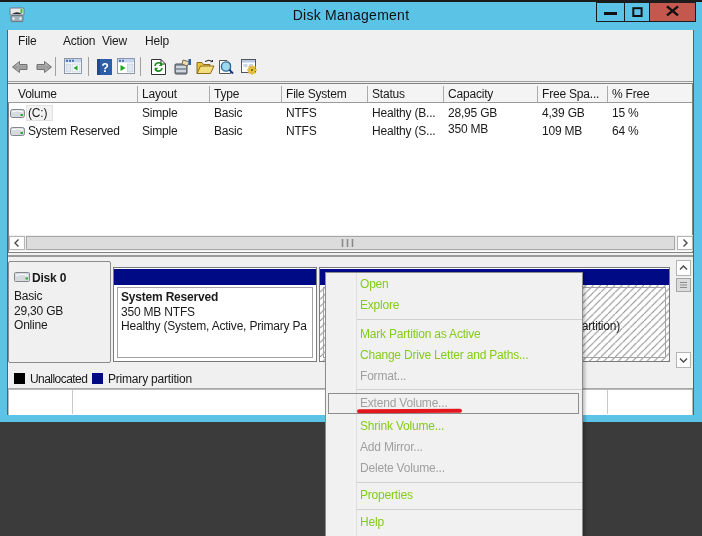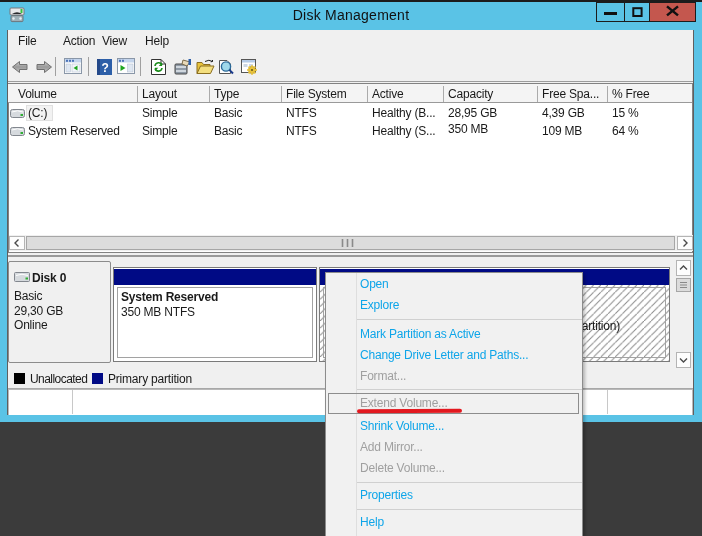--- a/index.html
+++ b/index.html
@@ -32,21 +32,21 @@
 #hatch{left:0;top:17px;right:0;bottom:0;background:#fff}
 .pband{left:0;top:1px;right:0;height:16px;background:#000a85}
 .pinner{border:1px solid #a2a2a2}
 #vscroll{left:676px;top:259px;width:15px;height:110px;background:#f0f0f0}
 #legend{left:8px;top:369px;width:685px;height:20px;border-bottom:1px solid #a8a8a8;background:#f0f0f0}
 #statusbar{left:8px;top:389px;width:685px;height:26px;background:#fff;border:1px solid #b9b9b9;border-bottom:none}
 #blft{left:0;top:30px;width:7px;height:392px;background:#5ac3e6}
 #brgt{left:694px;top:30px;width:8px;height:392px;background:#5ac3e6}
 #bbot{left:0;top:415px;width:694px;height:7px;background:#5ac3e6}
 #menu{left:325px;top:272px;width:258px;height:264px;background:#f1f1f1;border:1px solid #8c8c8c;border-bottom:none;box-shadow:2px 2px 3px rgba(0,0,0,.25)}
-.mi{left:326px;width:255px;height:21px;line-height:21px;padding-left:34px;color:#0ea5e9}
+.mi{left:326px;width:255px;height:21px;line-height:21px;padding-left:34px;color:#84cc16}
 .mid{color:#a0a0a0}
 .msep{left:357px;width:225px;height:1px;background:#d0d0d0}
 #gutter{left:356px;top:273px;width:1px;height:263px;background:#dedede}
 #extbox{left:328px;top:393px;width:251px;height:21px;border:1px solid #8d8d8d}
 #redline{left:357px;top:409px;width:105px;height:3.5px;background:#e3181f;border-radius:2px;transform:rotate(-.4deg)}
 </style></head>
 <body>
 <div class="abs" id="win"></div>
 <div class="abs" id="topstrip"></div>
 <div class="abs" id="title">Disk Management</div>
@@ -146,21 +146,21 @@
  <path d="M11 6.2 V15.8 M6.2 11 H15.8 M7.6 7.6 L14.4 14.4 M14.4 7.6 L7.6 14.4" stroke="#e8c33c" stroke-width="1.8"></path>
  <circle cx="11" cy="11" r="1.1" fill="#6a5a1a"></circle>
 </svg>
 
 <div class="abs" id="listview"></div>
 <div class="abs" id="lvheader"></div>
 <div class="abs hcell" style="left:18px">Volume</div>
 <div class="abs hcell" style="left:142px">Layout</div>
 <div class="abs hcell" style="left:214px">Type</div>
 <div class="abs hcell" style="left:286px">File System</div>
-<div class="abs hcell" style="left:372px">Active</div>
+<div class="abs hcell" style="left:372px">Status</div>
 <div class="abs hcell" style="left:448px">Capacity</div>
 <div class="abs hcell" style="left:542px">Free Spa...</div>
 <div class="abs hcell" style="left:612px">% Free</div>
 <div class="abs hdiv" style="left:137px"></div>
 <div class="abs hdiv" style="left:209px"></div>
 <div class="abs hdiv" style="left:281px"></div>
 <div class="abs hdiv" style="left:367px"></div>
 <div class="abs hdiv" style="left:443px"></div>
 <div class="abs hdiv" style="left:537px"></div>
 <div class="abs hdiv" style="left:607px"></div>
@@ -213,20 +213,21 @@
  <rect x="11.5" y="6.5" width="2.5" height="2" fill="#2fae33"></rect>
 </svg>
 <div class="abs" style="left:32px;top:271px;font-weight:bold">Disk 0</div>
 <div class="abs" style="left:14px;top:289px;line-height:14.7px">Basic<br>29,30 GB<br>Online</div>
 
 <div class="abs" id="part1">
  <div class="abs pband"></div>
  <div class="abs pinner" style="left:3px;top:19px;right:3px;bottom:3px;background:#fff"></div>
  <div class="abs" style="left:7px;top:22px;font-weight:bold;white-space:nowrap">System Reserved</div>
  <div class="abs" style="left:7px;top:37px;white-space:nowrap">350 MB NTFS</div>
+ <div class="abs" style="left:7px;top:51px;white-space:nowrap;overflow:hidden;width:192px">Healthy (System, Active, Primary Pa</div>
 </div>
 <div class="abs" id="part2">
  <div class="abs pband"></div>
  <div class="abs" id="hatch">
       <svg width="349" height="76" style="position:absolute;left:0;top:0">
         <defs>
           <pattern id="hp" width="7.2" height="7.2" patternUnits="userSpaceOnUse">
             <path d="M-1.8 9 L9 -1.8" stroke="#878787" stroke-width="1"></path>
           </pattern>
         </defs>

